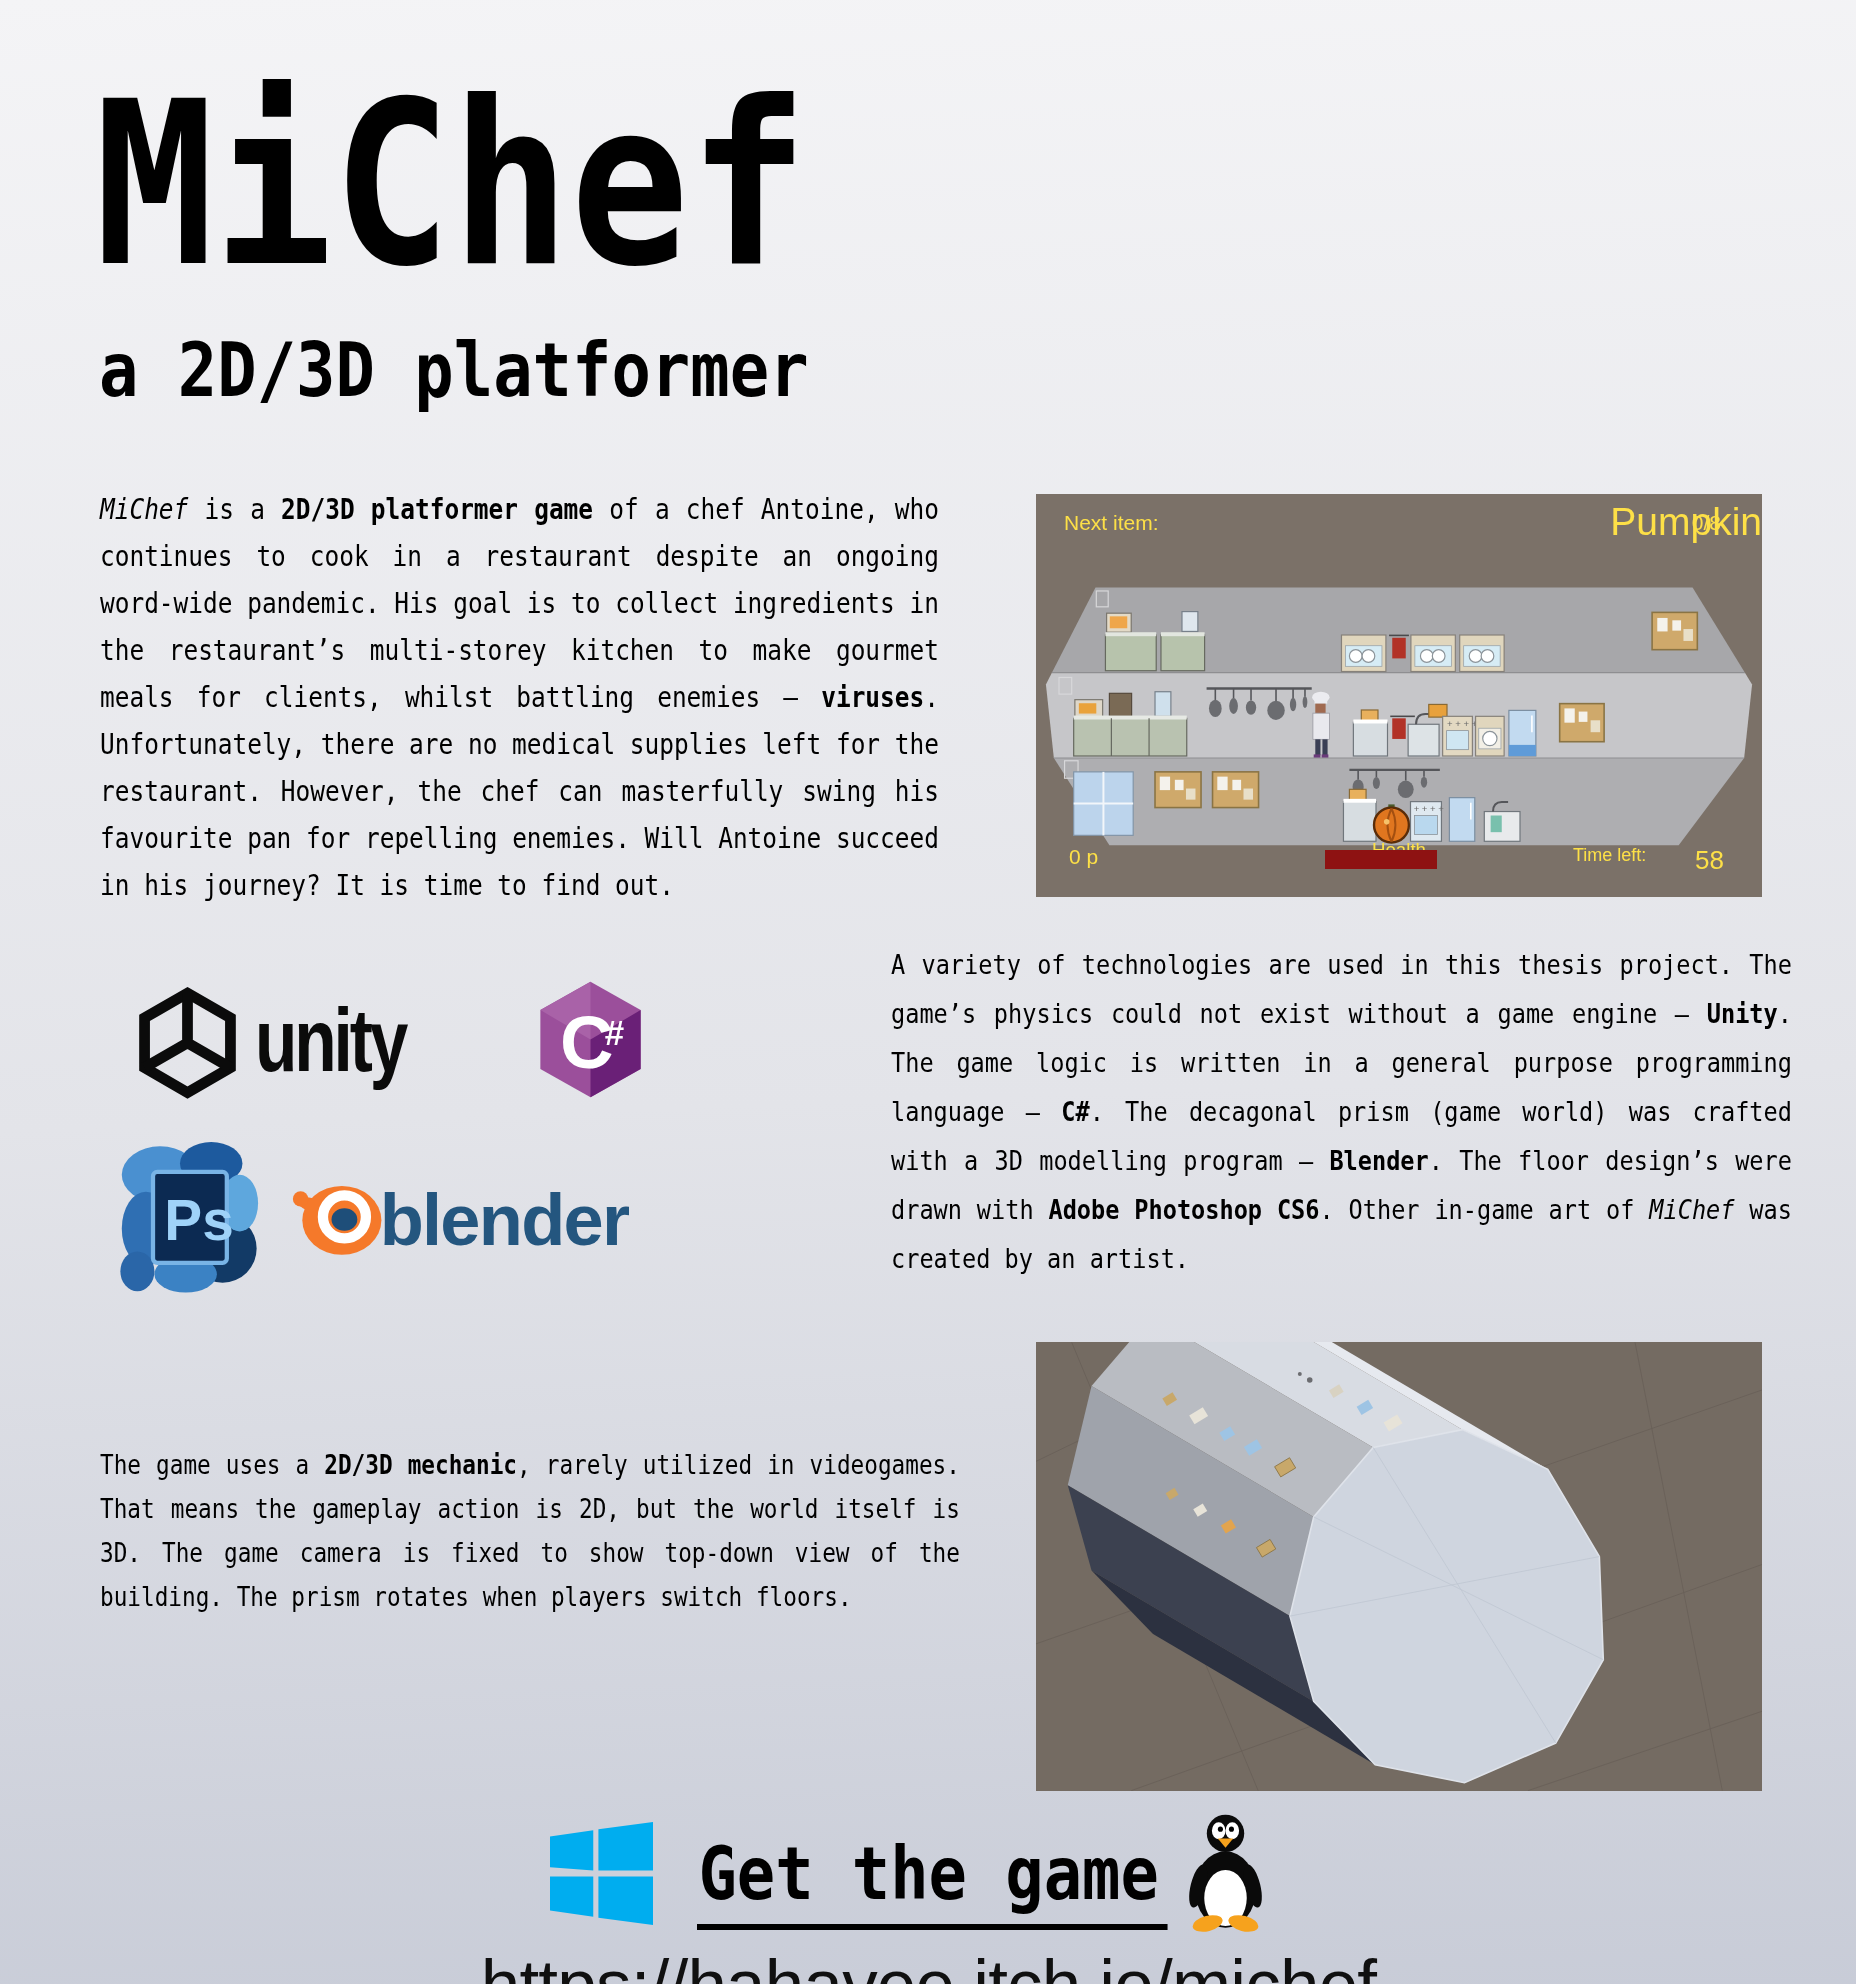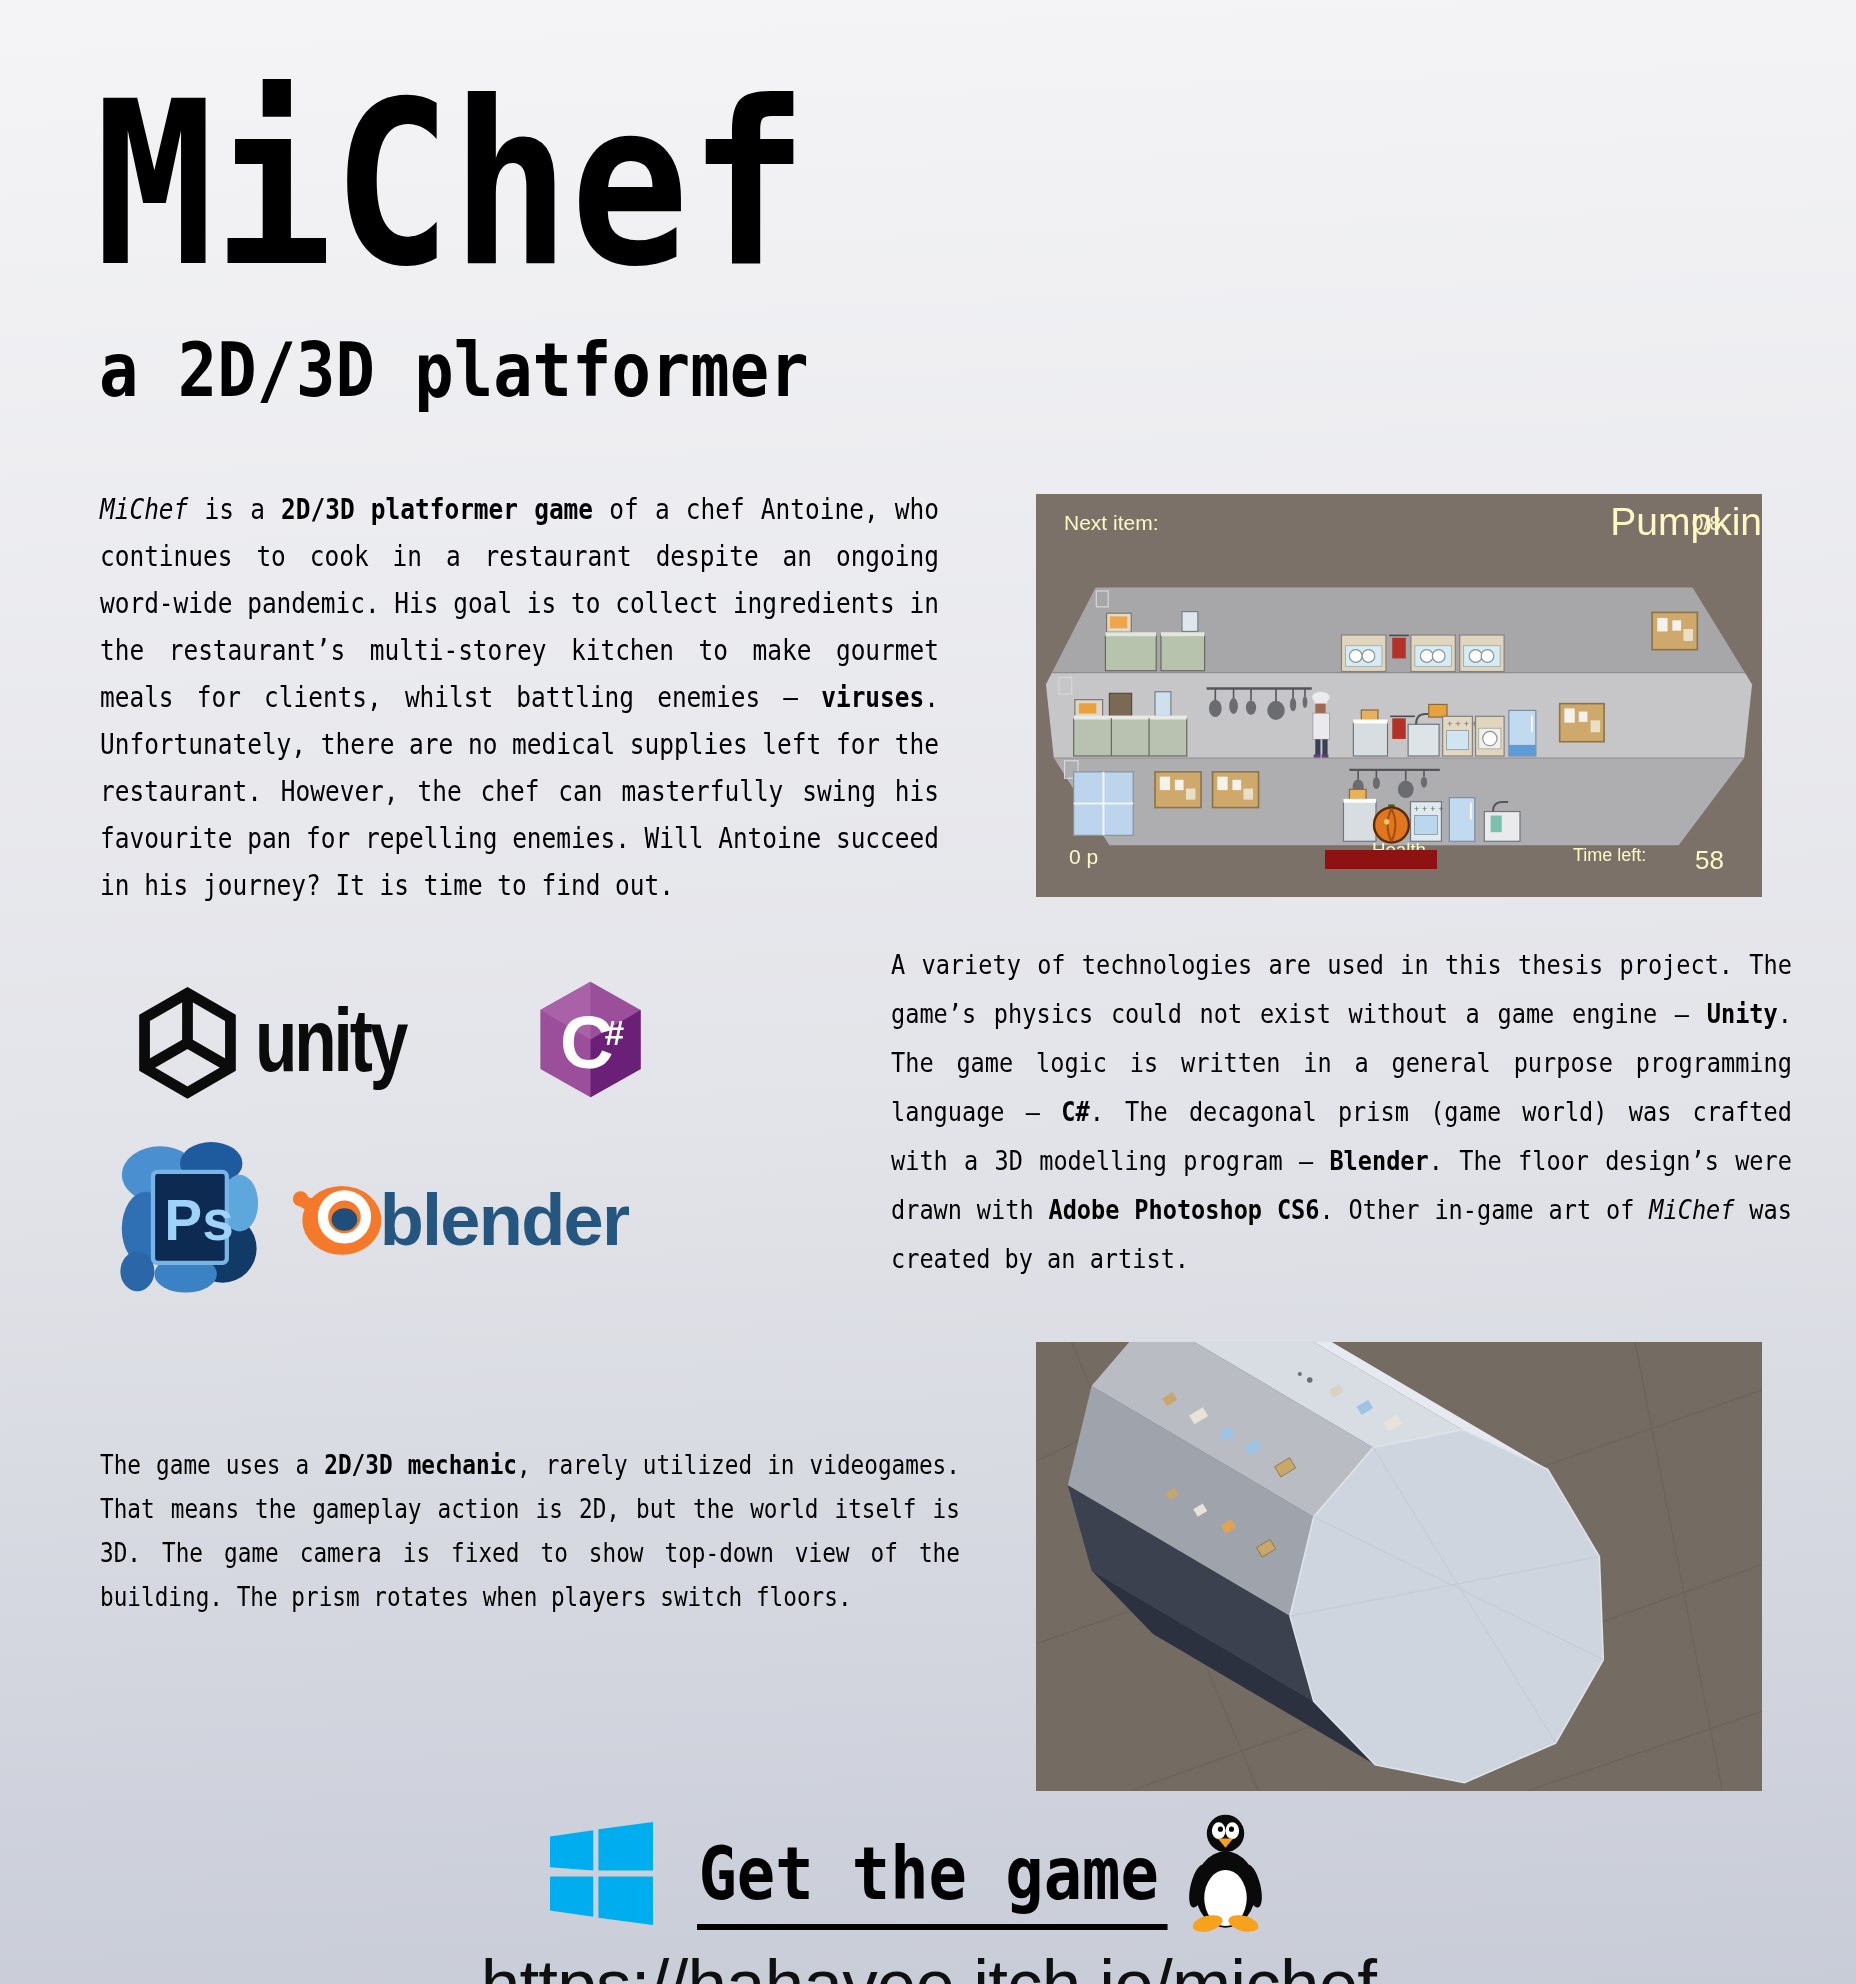--- a/index.html
+++ b/index.html
@@ -16,21 +16,21 @@
   .abs{position:absolute}
   .px{font-family:"DejaVu Sans Mono",monospace;color:#000}
   .sans{font-family:"Liberation Sans",sans-serif}
   .scale{transform-origin:0 0}
   .b{font-weight:bold}
   .i{font-style:italic}
   .just{text-align:justify}
   .shot{position:absolute;overflow:hidden}
   .shot1{background:var(--hud-brown)}
   .shot2{background:var(--editor-brown)}
-  .hudtxt{position:absolute;color:#fef9c3;font-family:"Liberation Sans",sans-serif}
+  .hudtxt{position:absolute;color:#fde047;font-family:"Liberation Sans",sans-serif}
   .underl{display:inline-block;border-bottom:6.4px solid #000;padding:0 10.3px 14.3px 1.6px}
   svg{display:block}
 </style>
 </head>
 <body>
 
 <div class="poster">
 
   <div class="abs px b scale" style="left:95px;top:72px;font-size:226px;line-height:1;transform:scaleX(.873);white-space:nowrap">MiChef</div>
   <div class="abs px b scale" style="left:99px;top:333px;font-size:75px;line-height:1;transform:scaleX(.873);white-space:nowrap">a 2D/3D platformer</div>

